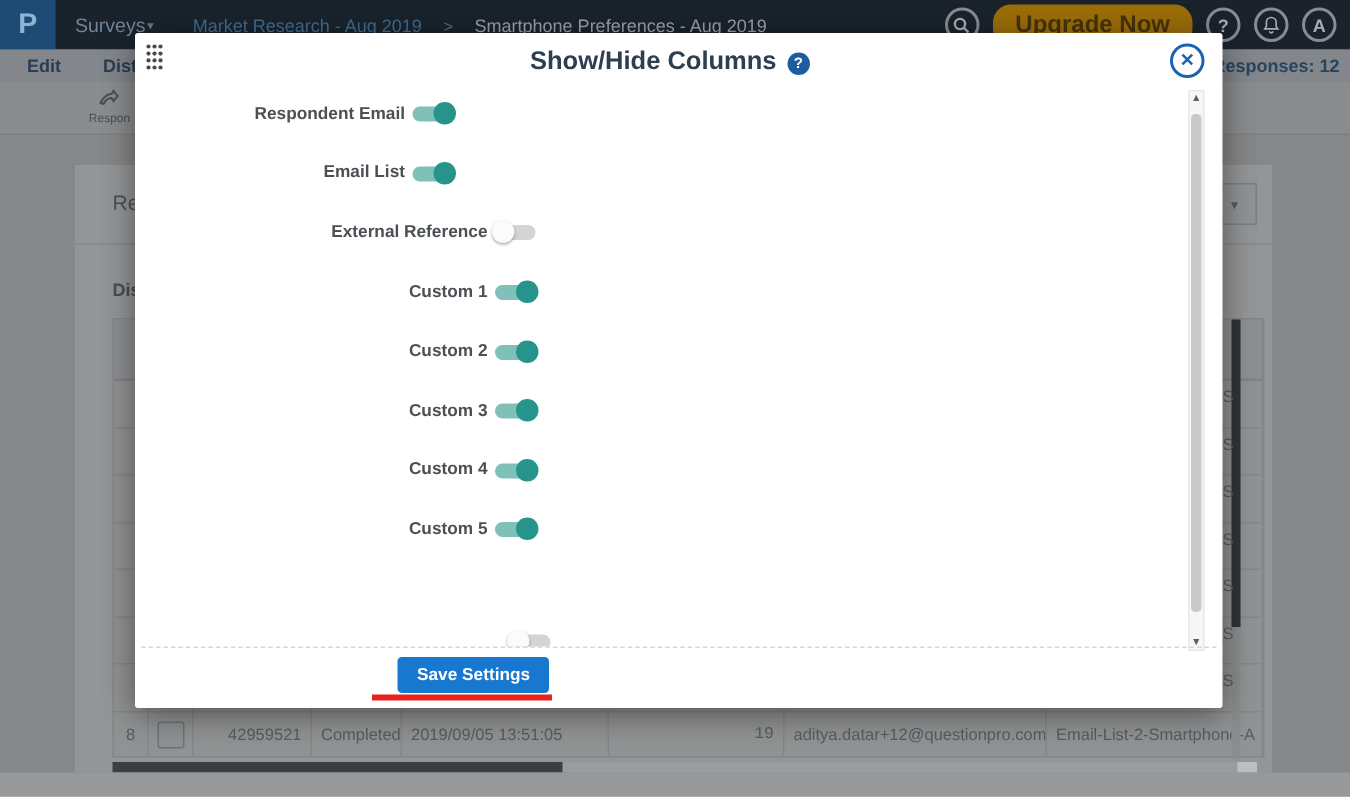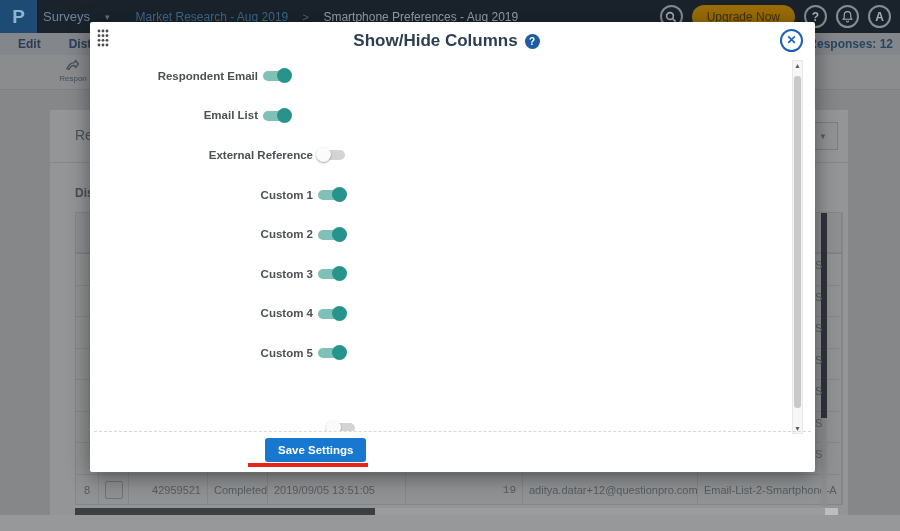--- a/index.html
+++ b/index.html
@@ -4,32 +4,32 @@
 <style>
   html,body{margin:0;padding:0}
   body{width:900px;height:531px;overflow:hidden;position:relative;
        font-family:"Liberation Sans",sans-serif;background:#868788}
 
   
   .topbar{position:absolute;left:0;top:0;width:900px;height:33px;background:#1a232c;
           display:flex;align-items:center}
   .logo{width:37px;height:33px;background:#1d4b74;color:#8db4d2;font-weight:bold;
         font-size:19px;display:flex;align-items:center;justify-content:center}
-  .surveys{color:#71859a;font-size:13px;margin-left:6px;display:flex;align-items:center;gap:15px}
+  .surveys{color:#71859a;font-size:13px;margin-left:13px;display:flex;align-items:center;gap:1px}
   .surveys .caret{font-size:9px;color:#5e788c}
   .crumbs{margin-left:26px;font-size:12px;white-space:nowrap}
   .crumb1{color:#3f6d92}
   .crumb-sep{color:#5f6a73;margin:0 11px;font-size:11px}
   .crumb2{color:#99a2aa}
   .tb-right{margin-left:auto;display:flex;align-items:center;gap:9px;padding-right:9px}
   .circ{width:23px;height:23px;border:2px solid #878d92;border-radius:50%;color:#a8aeb3;
         display:flex;align-items:center;justify-content:center;font-size:12px;font-weight:bold;
         box-sizing:border-box}
   .circ svg{display:block}
-  .upgrade{background:#9c6e08;color:#463407;font-weight:normal;font-size:12px;border:none;
+  .upgrade{background:#9c6e08;color:#463407;font-weight:bold;font-size:16px;border:none;
            border-radius:12px;padding:5px 15px;font-family:inherit}
 
   .navrow{position:absolute;left:0;top:33px;width:900px;height:22px;background:#83868a;
           display:flex;align-items:center;font-weight:bold;font-size:12px;color:#2a3d52}
   .nav-item{margin-left:18px}
   .nav-item+.nav-item{margin-left:28px}
   .responses{margin-left:auto;padding-right:7px;color:#28455f}
 
   .toolbar{position:absolute;left:0;top:55px;width:900px;height:35px;background:#8a8c8e;
            border-bottom:1px solid #7d7f81;box-sizing:border-box}
@@ -67,21 +67,21 @@
          border-radius:2px;box-shadow:0 4px 22px rgba(0,0,0,.45);z-index:10}
   .drag{position:absolute;left:7px;top:7px;color:#4a4a4a}
   .m-title{position:absolute;left:0;right:12px;top:9px;text-align:center;font-size:17px;
            font-weight:bold;color:#2c3e50}
   .m-help{display:inline-block;width:15px;height:15px;border-radius:50%;background:#1d5c9e;
           color:#fff;font-size:10px;line-height:15px;text-align:center;margin-left:7px;
           vertical-align:1px;font-weight:bold}
   .m-close{position:absolute;right:12px;top:7px;width:23px;height:23px;border:2px solid #1b62b5;
            border-radius:50%;color:#1b62b5;font-size:12px;font-weight:bold;line-height:19px;
            text-align:center;box-sizing:border-box;background:#fff;cursor:pointer}
-  .m-scroll{position:absolute;left:0;top:34px;width:725px;height:375px;overflow:hidden}
+  .m-scroll{position:absolute;left:12px;top:34px;width:725px;height:375px;overflow:hidden}
   .mrow{display:flex;align-items:center;height:39.6px}
   .mlbl{font-size:11.5px;font-weight:bold;color:#4b5055;text-align:right;flex:0 0 auto}
   .wA{width:168px}
   .wB{width:223px}
   .tg{position:relative;width:27px;height:15px;margin-left:5px;flex:0 0 auto;cursor:pointer}
   .tg .track{position:absolute;left:0;top:3px;width:27px;height:10px;border-radius:5px}
   .tg .knob{position:absolute;top:0;width:15px;height:15px;border-radius:50%}
   .tg.on .track{background:#7fc0b8}
   .tg.on .knob{right:-2px;background:#26948a}
   .tg.off .track{background:#d4d4d4}

